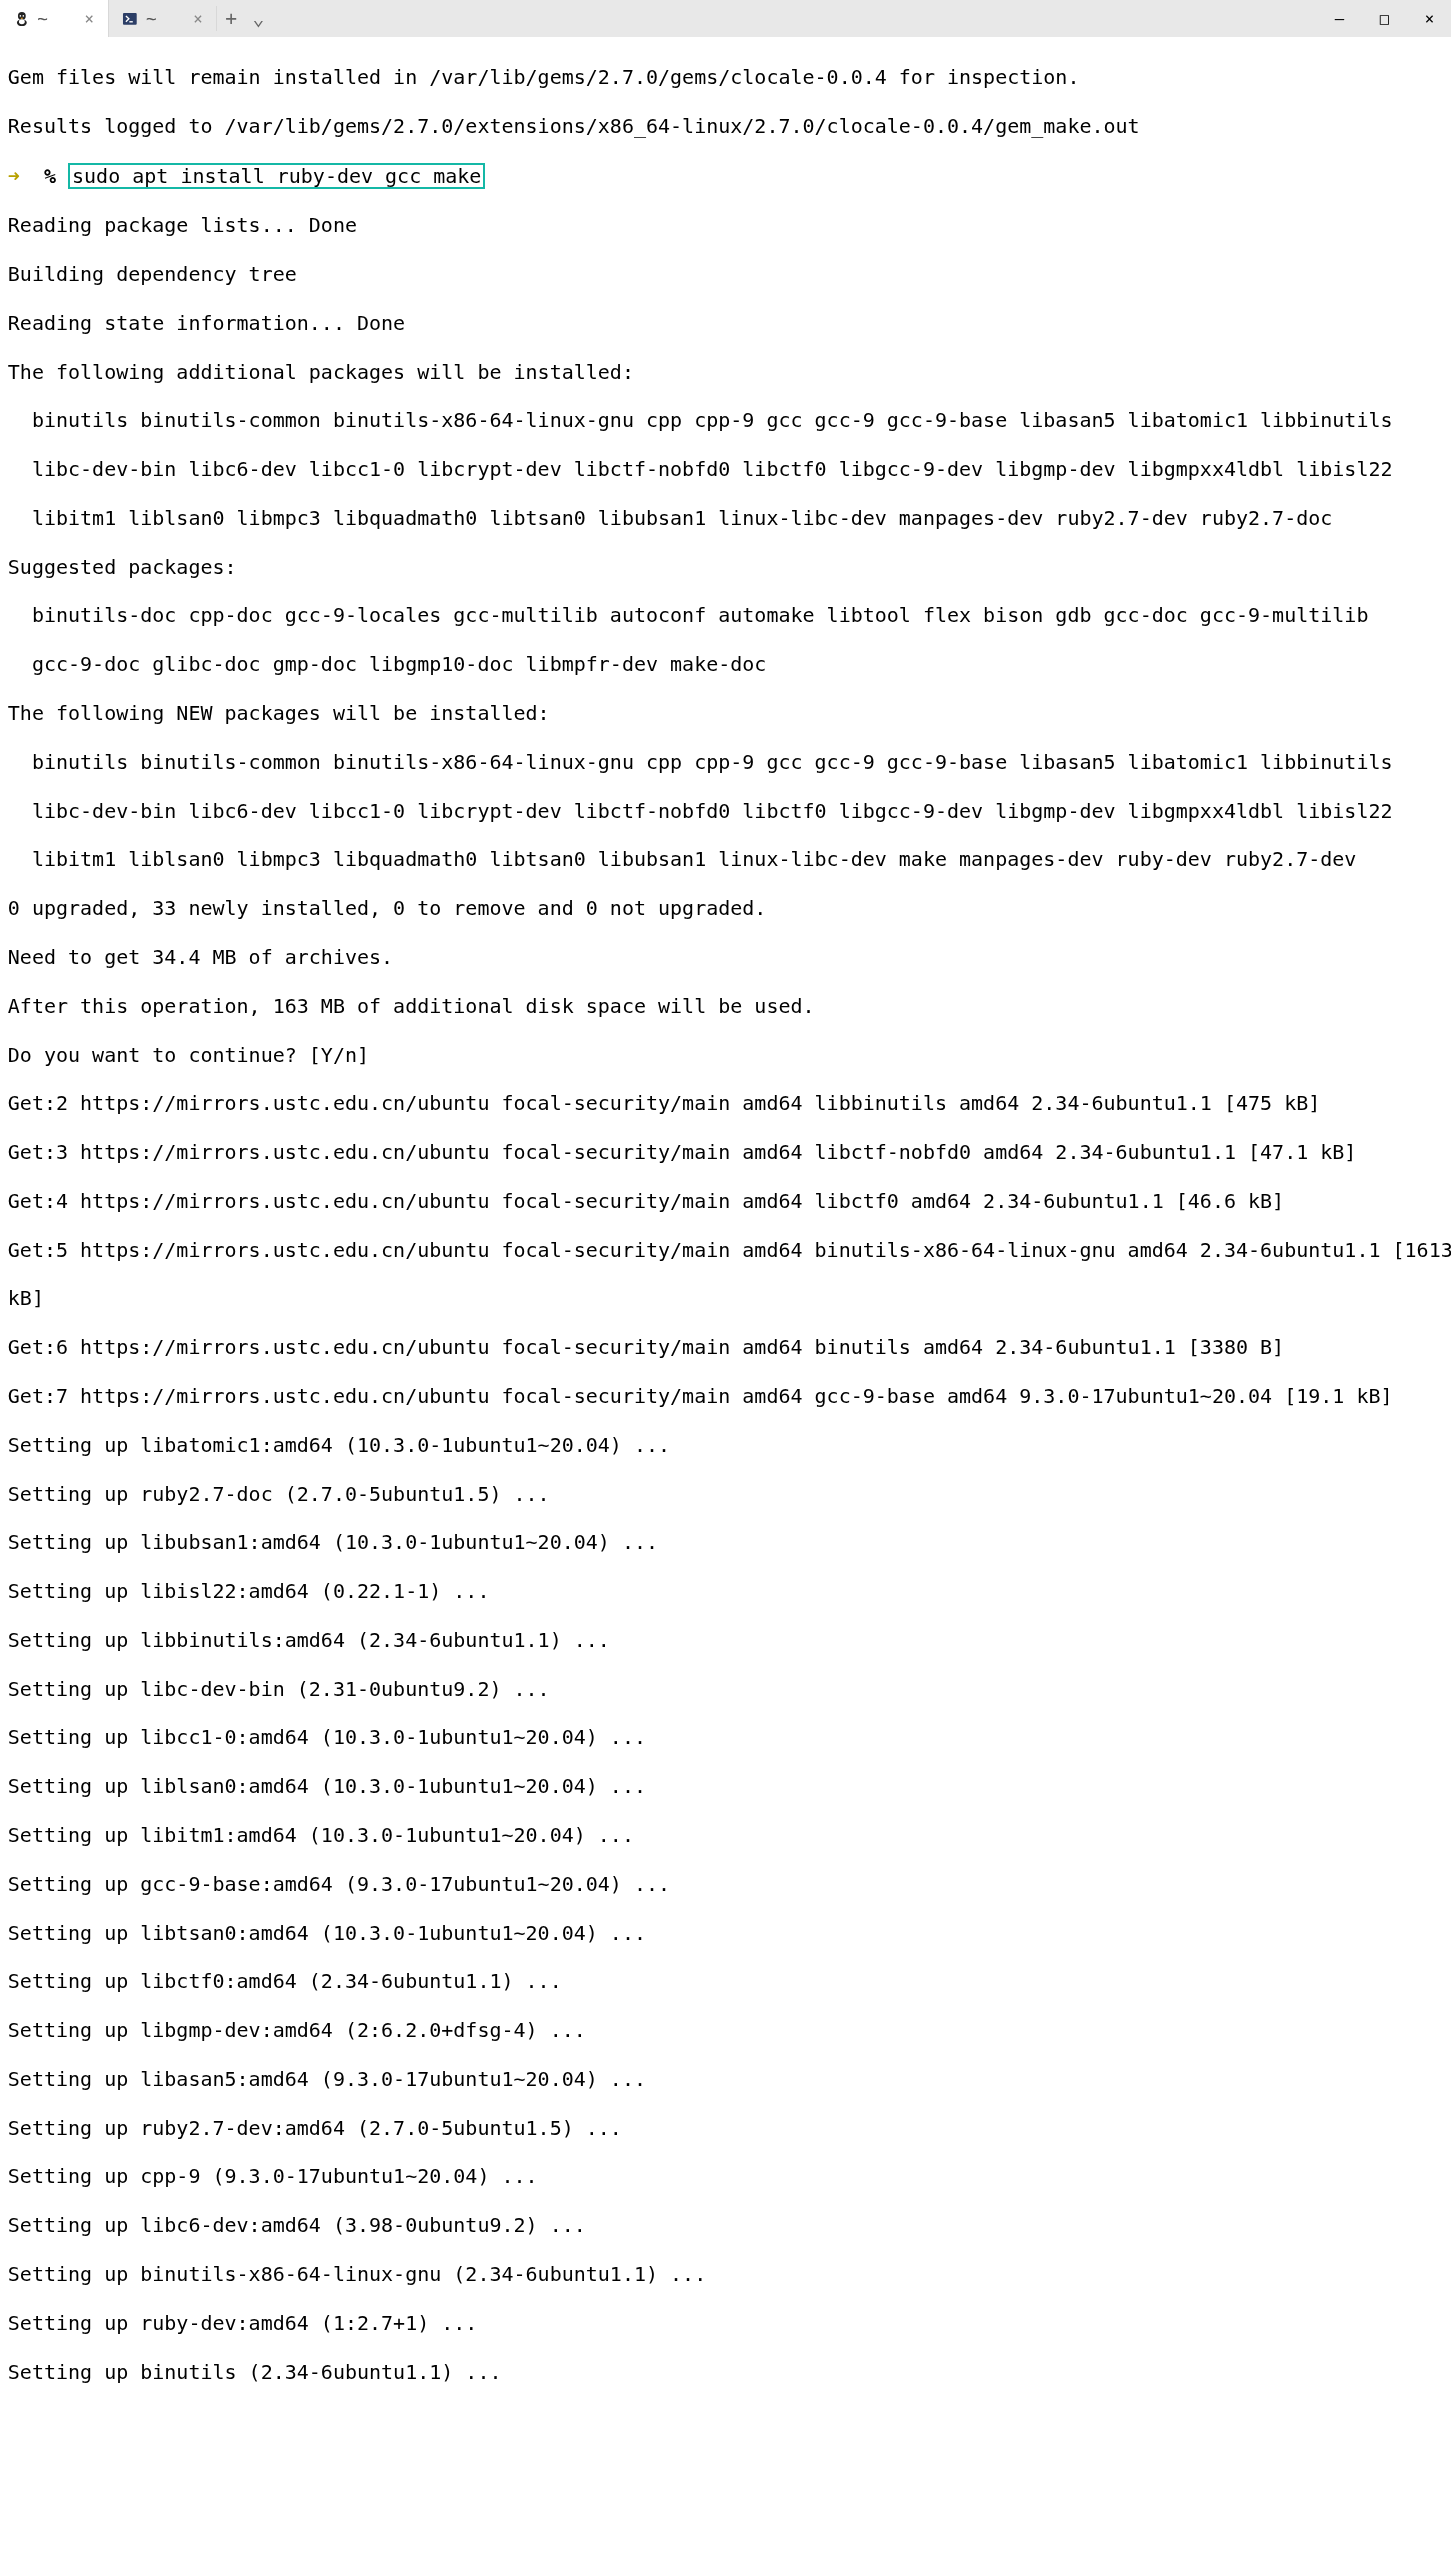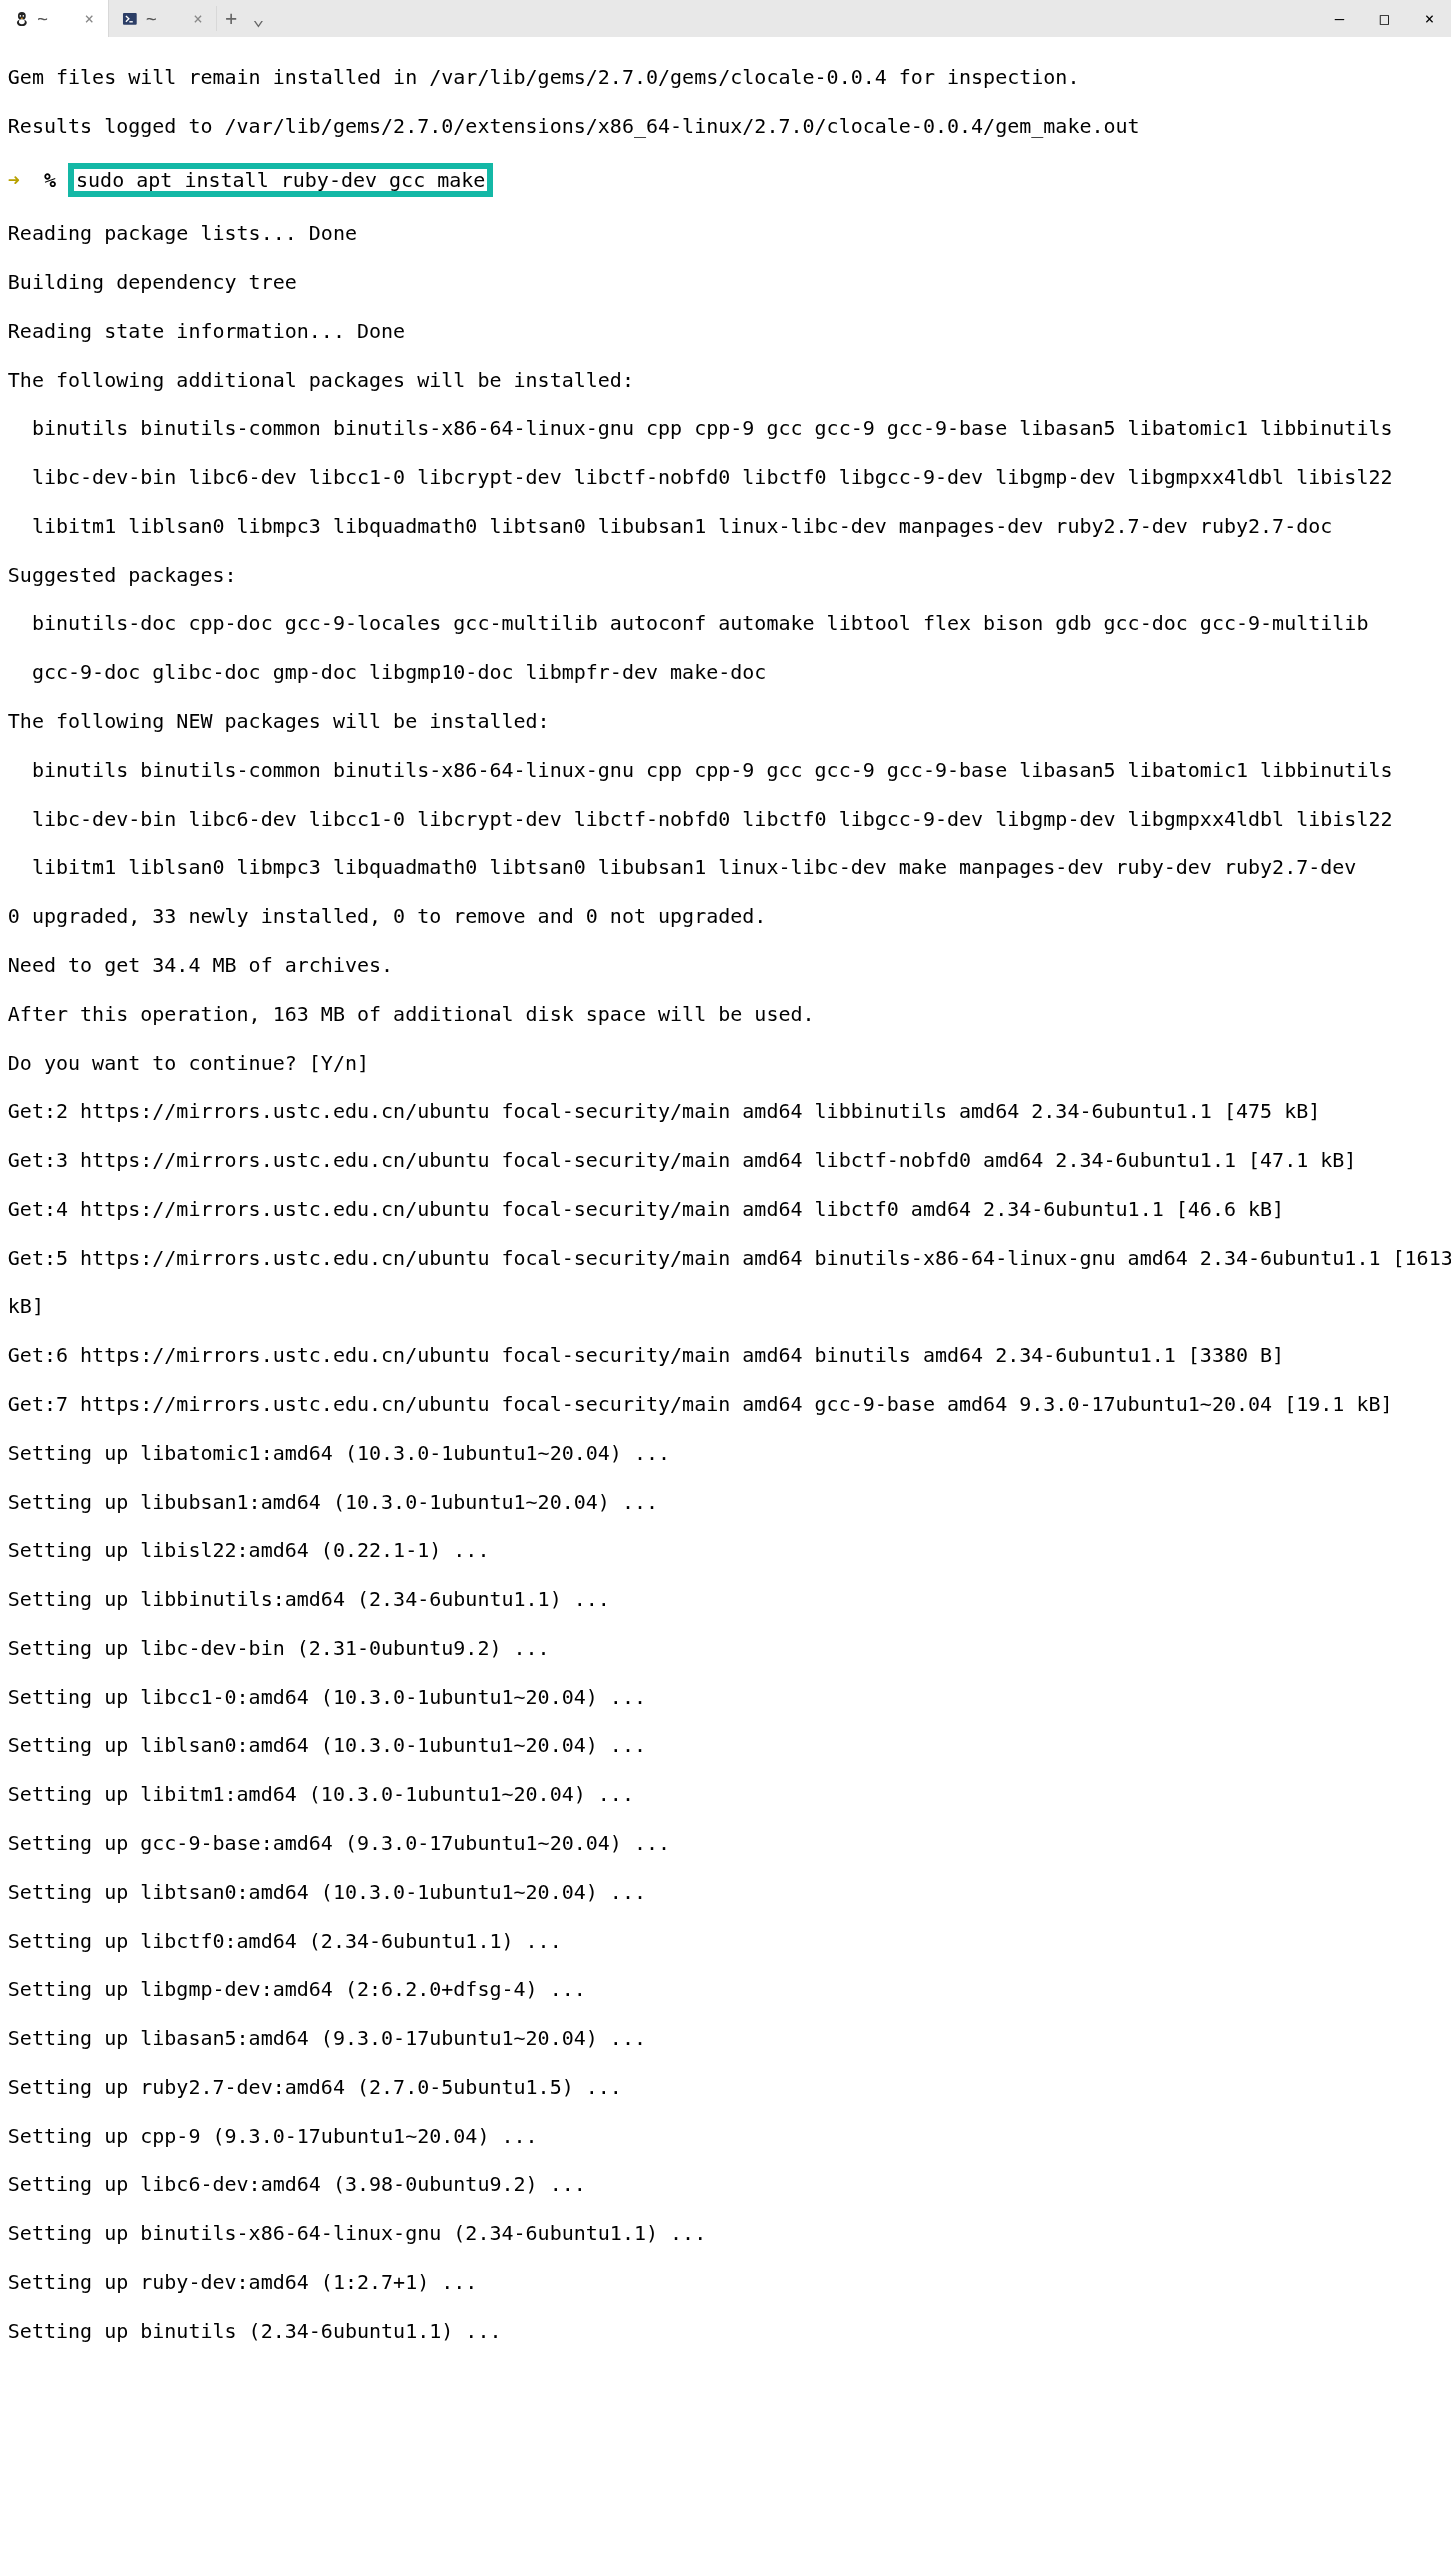--- a/index.html
+++ b/index.html
@@ -51,21 +51,21 @@
   .terminal {
     padding: 3.9px 7.8px 39px 7.8px;
     white-space: pre;
     line-height: 1.22;
     letter-spacing: 0px;
   }
   .line { white-space: pre; }
   .prompt-arrow { color:#b8a100; font-weight:bold; }
   .prompt-pct { color:#000; font-weight:bold; }
   .cmd-hl {
-    border:6px solid #14b8a6;
+    border:2px solid #14b8a6;
     padding:0 2px;
     display:inline-block;
     line-height:1.1;
   }
 </style>
 </head>
 <body>
 
 <div class="titlebar">
   <div class="tabs">
@@ -128,20 +128,21 @@
 <div class="line">After this operation, 163 MB of additional disk space will be used.</div>
 <div class="line">Do you want to continue? [Y/n]</div>
 <div class="line">Get:2 https://mirrors.ustc.edu.cn/ubuntu focal-security/main amd64 libbinutils amd64 2.34-6ubuntu1.1 [475 kB]</div>
 <div class="line">Get:3 https://mirrors.ustc.edu.cn/ubuntu focal-security/main amd64 libctf-nobfd0 amd64 2.34-6ubuntu1.1 [47.1 kB]</div>
 <div class="line">Get:4 https://mirrors.ustc.edu.cn/ubuntu focal-security/main amd64 libctf0 amd64 2.34-6ubuntu1.1 [46.6 kB]</div>
 <div class="line">Get:5 https://mirrors.ustc.edu.cn/ubuntu focal-security/main amd64 binutils-x86-64-linux-gnu amd64 2.34-6ubuntu1.1 [1613</div>
 <div class="line">kB]</div>
 <div class="line">Get:6 https://mirrors.ustc.edu.cn/ubuntu focal-security/main amd64 binutils amd64 2.34-6ubuntu1.1 [3380 B]</div>
 <div class="line">Get:7 https://mirrors.ustc.edu.cn/ubuntu focal-security/main amd64 gcc-9-base amd64 9.3.0-17ubuntu1~20.04 [19.1 kB]</div>
 <div class="line">Setting up libatomic1:amd64 (10.3.0-1ubuntu1~20.04) ...</div>
+<div class="line">Setting up ruby2.7-doc (2.7.0-5ubuntu1.5) ...</div>
 <div class="line">Setting up libubsan1:amd64 (10.3.0-1ubuntu1~20.04) ...</div>
 <div class="line">Setting up libisl22:amd64 (0.22.1-1) ...</div>
 <div class="line">Setting up libbinutils:amd64 (2.34-6ubuntu1.1) ...</div>
 <div class="line">Setting up libc-dev-bin (2.31-0ubuntu9.2) ...</div>
 <div class="line">Setting up libcc1-0:amd64 (10.3.0-1ubuntu1~20.04) ...</div>
 <div class="line">Setting up liblsan0:amd64 (10.3.0-1ubuntu1~20.04) ...</div>
 <div class="line">Setting up libitm1:amd64 (10.3.0-1ubuntu1~20.04) ...</div>
 <div class="line">Setting up gcc-9-base:amd64 (9.3.0-17ubuntu1~20.04) ...</div>
 <div class="line">Setting up libtsan0:amd64 (10.3.0-1ubuntu1~20.04) ...</div>
 <div class="line">Setting up libctf0:amd64 (2.34-6ubuntu1.1) ...</div>

